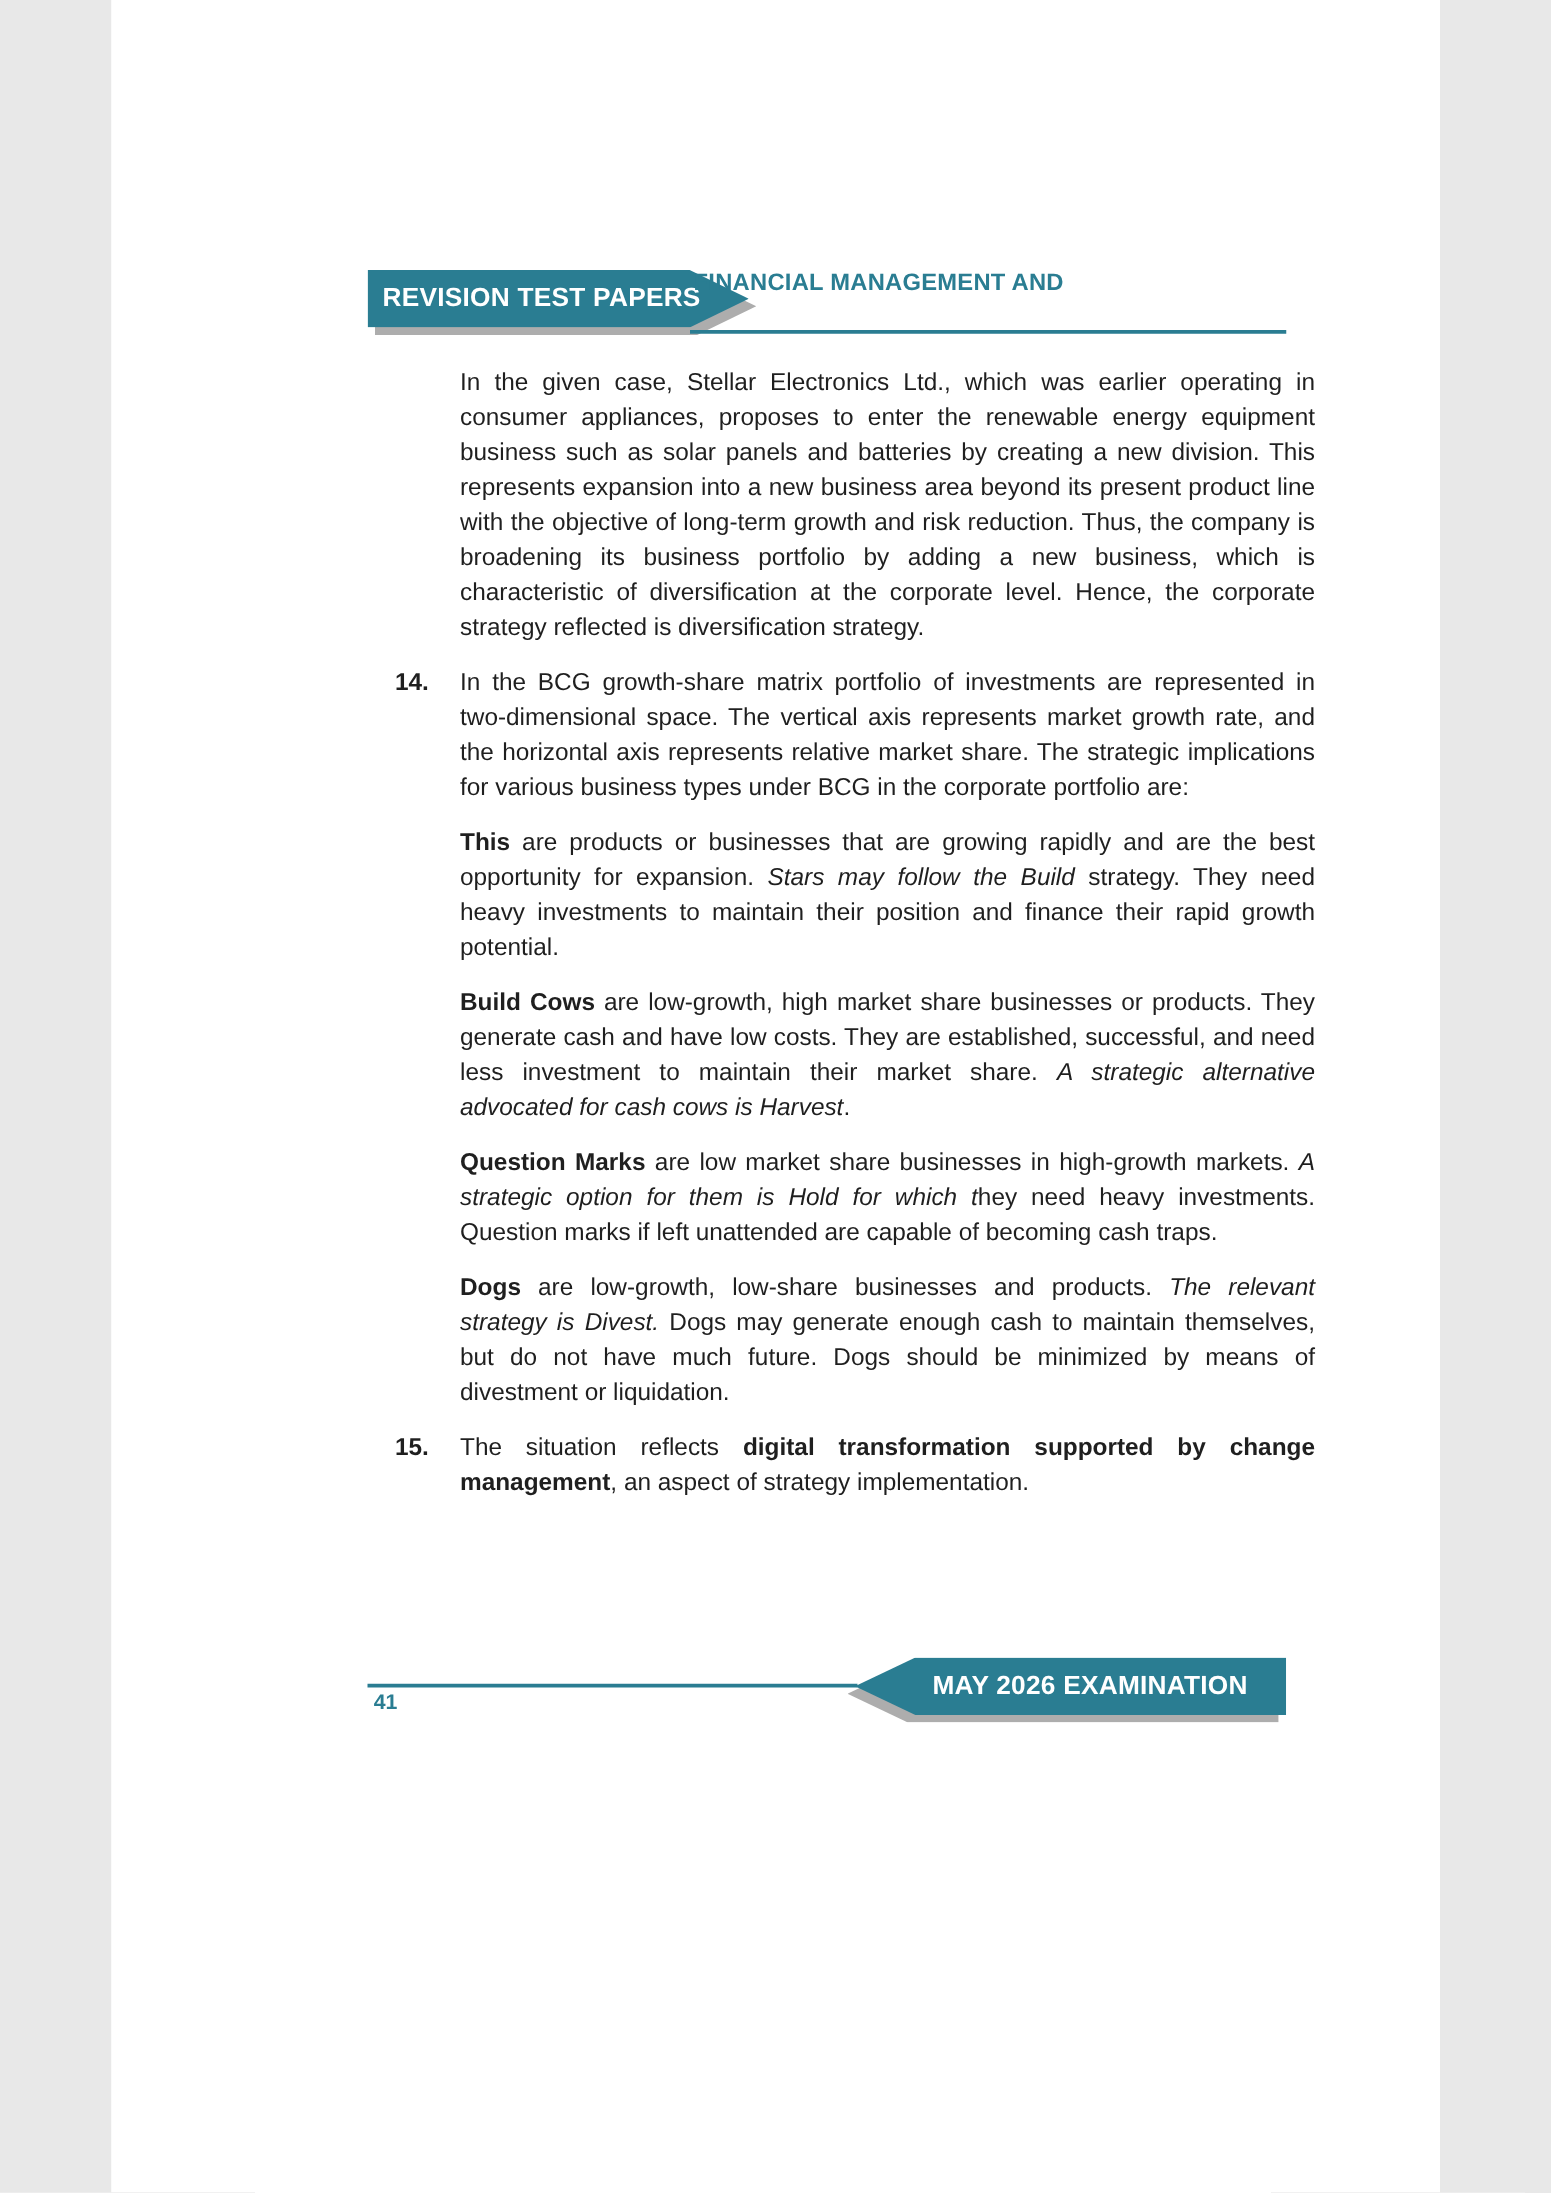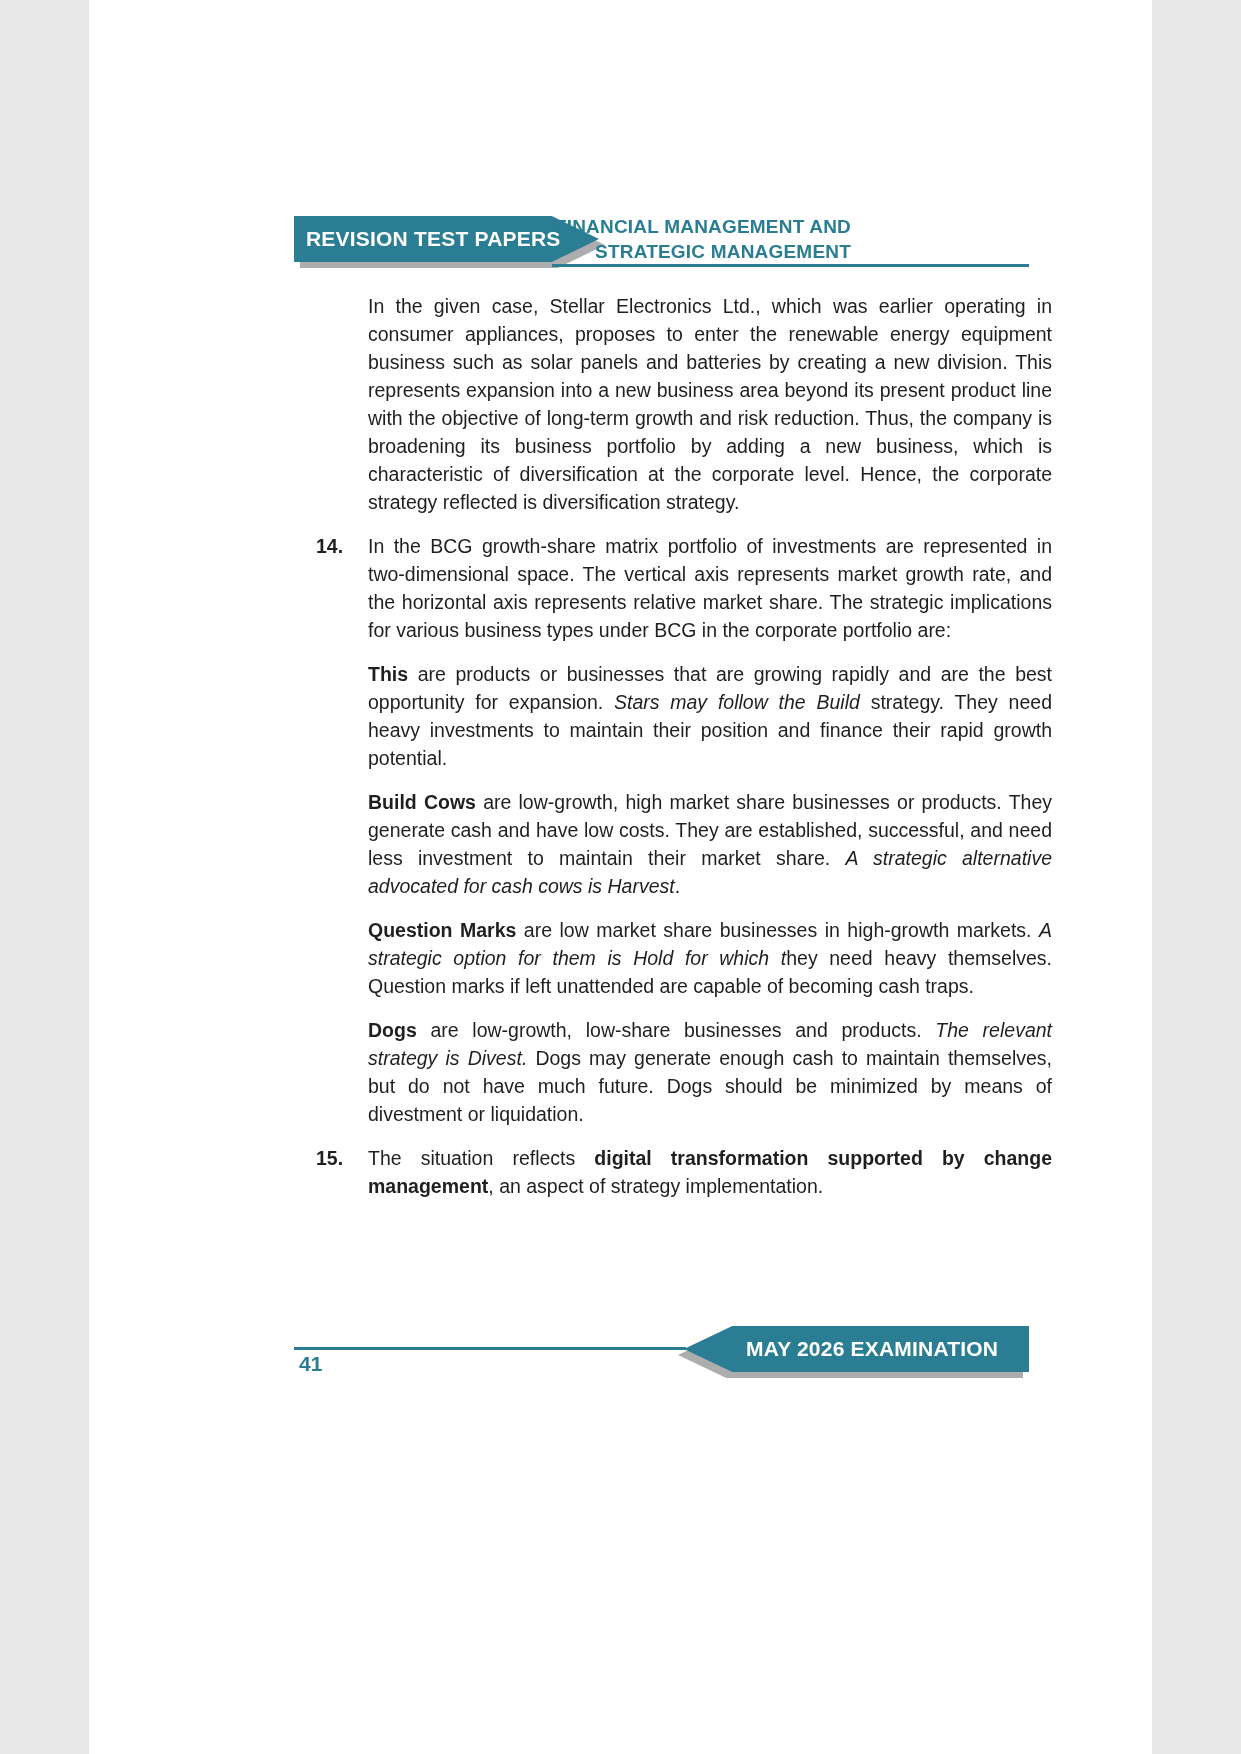--- a/index.html
+++ b/index.html
@@ -133,52 +133,51 @@
     padding-left: 62px;
     letter-spacing: 0.2px;
     white-space: nowrap;
   }
   .page-number {
     position: absolute;
     left: 210px;
     top: 1352px;
     color: var(--teal);
     font-weight: bold;
-    font-size: 21px;
+    font-size: 17px;
   }
 </style>
 </head>
 <body>
 
 <div class="page">
 
   <div class="header-banner-wrap">
     <div class="header-banner-shadow"></div>
     <div class="header-banner">REVISION TEST PAPERS</div>
   </div>
   <div class="header-title">
     <div>FINANCIAL MANAGEMENT AND</div>
-    <div>STRATEGIC MANAGEMENT</div>
   </div>
   <div class="header-rule"></div>
 
   <div class="content">
 
     <p class="para indent">In the given case, Stellar Electronics Ltd., which was earlier operating in consumer appliances, proposes to enter the renewable energy equipment business such as solar panels and batteries by creating a new division. This represents expansion into a new business area beyond its present product line with the objective of long-term growth and risk reduction. Thus, the company is broadening its business portfolio by adding a new business, which is characteristic of diversification at the corporate level. Hence, the corporate strategy reflected is diversification strategy.</p>
 
     <div class="list-item">
       <span class="num">14.</span>
       <div class="item-body">
         <p class="para">In the BCG growth-share matrix portfolio of investments are represented in two-dimensional space. The vertical axis represents market growth rate, and the horizontal axis represents relative market share. The strategic implications for various business types under BCG in the corporate portfolio are:</p>
 
         <p class="para"><b>This</b><span> are products or businesses that are growing rapidly and are the best opportunity for expansion. </span><i>Stars may follow the Build</i><span> strategy. They need heavy investments to maintain their position and finance their rapid growth potential.</span></p>
 
         <p class="para"><b>Build Cows</b><span> are low-growth, high market share businesses or products. They generate cash and have low costs. They are established, successful, and need less investment to maintain their market share. </span><i>A strategic alternative advocated for cash cows is Harvest</i><span>.</span></p>
 
-        <p class="para"><b>Question Marks</b><span> are low market share businesses in high-growth markets. </span><i>A strategic option for them is Hold for which t</i><span>hey need heavy themselves. Question marks if left unattended are capable of becoming cash traps.</span></p>
+        <p class="para"><b>Question Marks</b><span> are low market share businesses in high-growth markets. </span><i>A strategic option for them is Hold for which t</i><span>hey need heavy investments. Question marks if left unattended are capable of becoming cash traps.</span></p>
 
         <p class="para"><b>Dogs</b><span> are low-growth, low-share businesses and products. </span><i>The relevant strategy is Divest.</i><span> Dogs may generate enough cash to maintain themselves, but do not have much future. Dogs should be minimized by means of divestment or liquidation.</span></p>
       </div>
     </div>
 
     <div class="list-item">
       <span class="num">15.</span>
       <div class="item-body">
         <p class="para"><span>The situation reflects </span><b>digital transformation supported by change management</b><span>, an aspect of strategy implementation.</span></p>
       </div>

